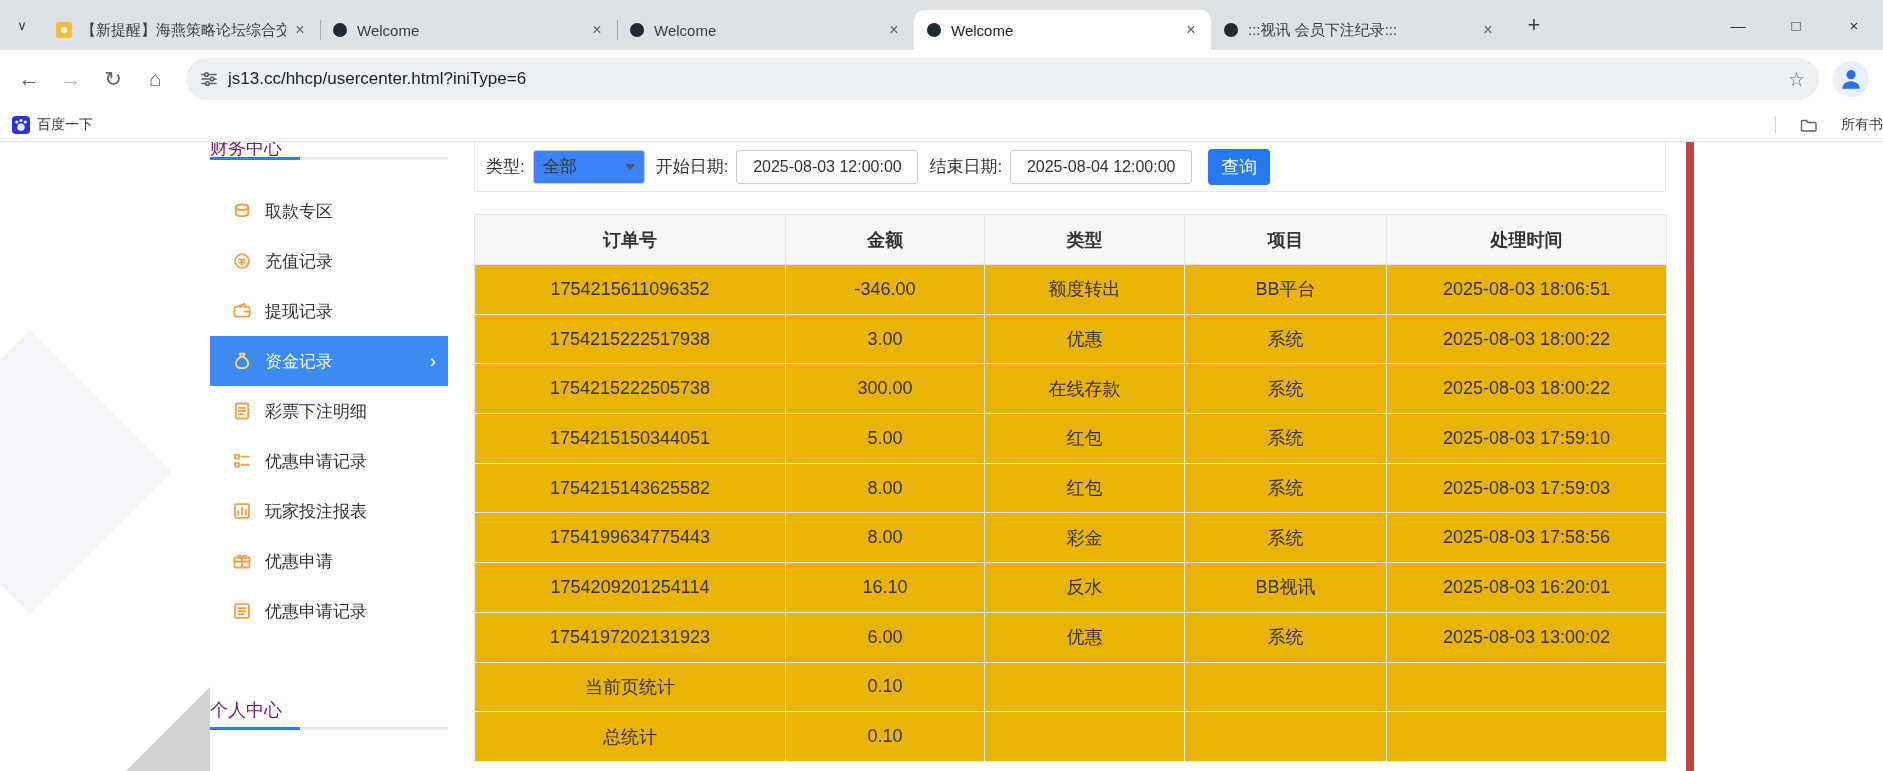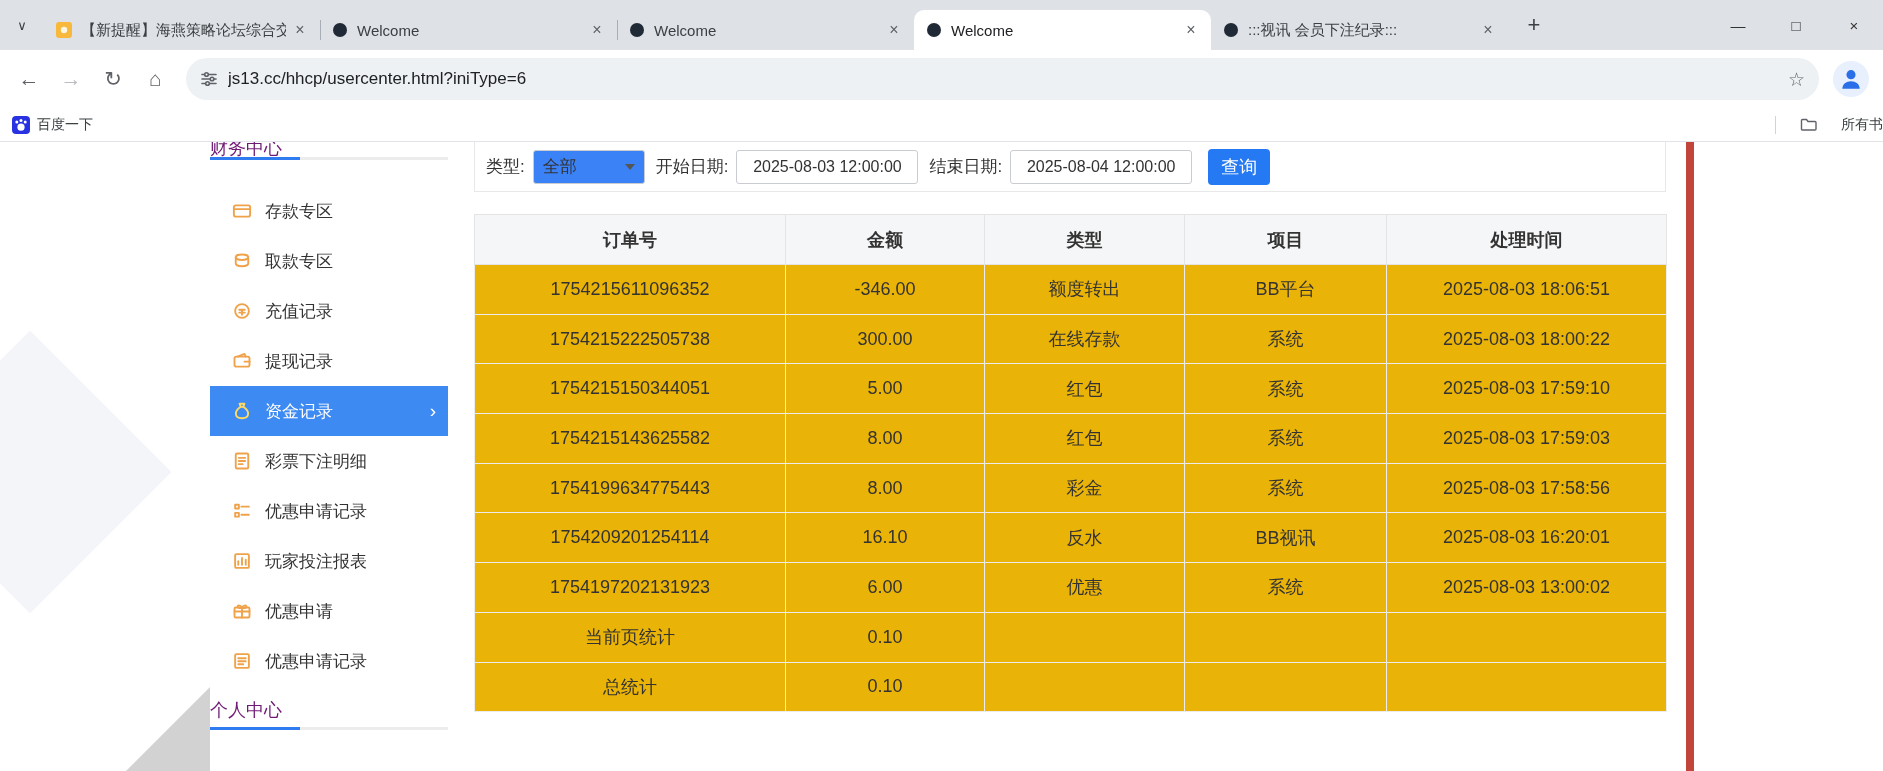--- a/index.html
+++ b/index.html
@@ -38,21 +38,21 @@
   .urlpill .siteinfo{width:18px;height:18px;margin-right:10px;}
   .urltext{font-size:17px;color:#202124;white-space:nowrap;overflow:hidden;}
   .urlspacer{flex:1;}
   .star{font-size:19px;color:#5f6368;cursor:pointer;}
   .avatar{width:36px;height:36px;border-radius:50%;background:#e8f0fe;display:flex;align-items:center;justify-content:center;cursor:pointer;overflow:hidden;}
   .avatar svg{width:26px;height:26px;}
 
   
   .bookmarks{position:absolute;left:0;top:108px;width:1883px;height:34px;background:#fff;border-bottom:1px solid #e0e3e7;display:flex;align-items:center;padding:0 0 0 12px;font-size:14px;color:#3c4043;}
   .bm-item{display:flex;align-items:center;gap:7px;cursor:pointer;white-space:nowrap;}
-  .bm-right{margin-left:auto;display:flex;align-items:flex-start;gap:24px;padding-left:8px;}
+  .bm-right{margin-left:auto;display:flex;align-items:flex-end;gap:24px;padding-left:8px;}
   .bm-divider{width:1px;height:18px;background:#d0d3d8;}
 
   
   .page{position:absolute;left:0;top:142px;width:1883px;height:629px;background:#fff;overflow:hidden;}
   .deco-a{position:absolute;left:-70px;top:230px;width:200px;height:200px;background:#f4f5f8;transform:rotate(45deg);}
   .deco-b{position:absolute;left:125px;top:545px;width:85px;height:85px;background:#d2d2d2;clip-path:polygon(0 100%,100% 100%,100% 0);}
 
   
   .sidebar{position:absolute;left:210px;top:0;width:238px;height:629px;background:#fff;}
   .sec-title{position:absolute;left:0;font-size:18px;color:#701a75;white-space:nowrap;}
@@ -213,27 +213,20 @@
 
   <div class="sidebar">
     <div class="sec-title sec-top">财务中心</div>
     <div class="sec-line line-top">
         <span class="blue"></span>
       </div>
 
     <div class="side-items">
       <div class="side-item">
         <span class="s-icon"><svg viewBox="0 0 16 16">
-              <rect x="1.5" y="3.5" width="13" height="9" rx="1.5"></rect>
-              <line x1="1.5" y1="6.5" x2="14.5" y2="6.5"></line>
-            </svg></span>
-        <span class="s-label">存款专区</span>
-      </div>
-      <div class="side-item">
-        <span class="s-icon"><svg viewBox="0 0 16 16">
               <ellipse cx="8" cy="5" rx="5" ry="2.2"></ellipse>
               <path d="M3 5v5c0 1.2 2.2 2.2 5 2.2s5-1 5-2.2V5"></path>
             </svg></span>
         <span class="s-label">取款专区</span>
       </div>
       <div class="side-item">
         <span class="s-icon"><svg viewBox="0 0 16 16">
               <circle cx="8" cy="8" r="5.5"></circle>
               <path d="M5.8 7h4.4M5.8 9.3h4.4M8 7v4"></path>
             </svg></span>
@@ -332,20 +325,27 @@
         </thead>
       <tbody>
           <tr>
             <td>1754215611096352</td>
             <td>-346.00</td>
             <td>额度转出</td>
             <td>BB平台</td>
             <td>2025-08-03 18:06:51</td>
           </tr>
           <tr>
+            <td>1754215222517938</td>
+            <td>3.00</td>
+            <td>优惠</td>
+            <td>系统</td>
+            <td>2025-08-03 18:00:22</td>
+          </tr>
+          <tr>
             <td>1754215222505738</td>
             <td>300.00</td>
             <td>在线存款</td>
             <td>系统</td>
             <td>2025-08-03 18:00:22</td>
           </tr>
           <tr>
             <td>1754215150344051</td>
             <td>5.00</td>
             <td>红包</td>

